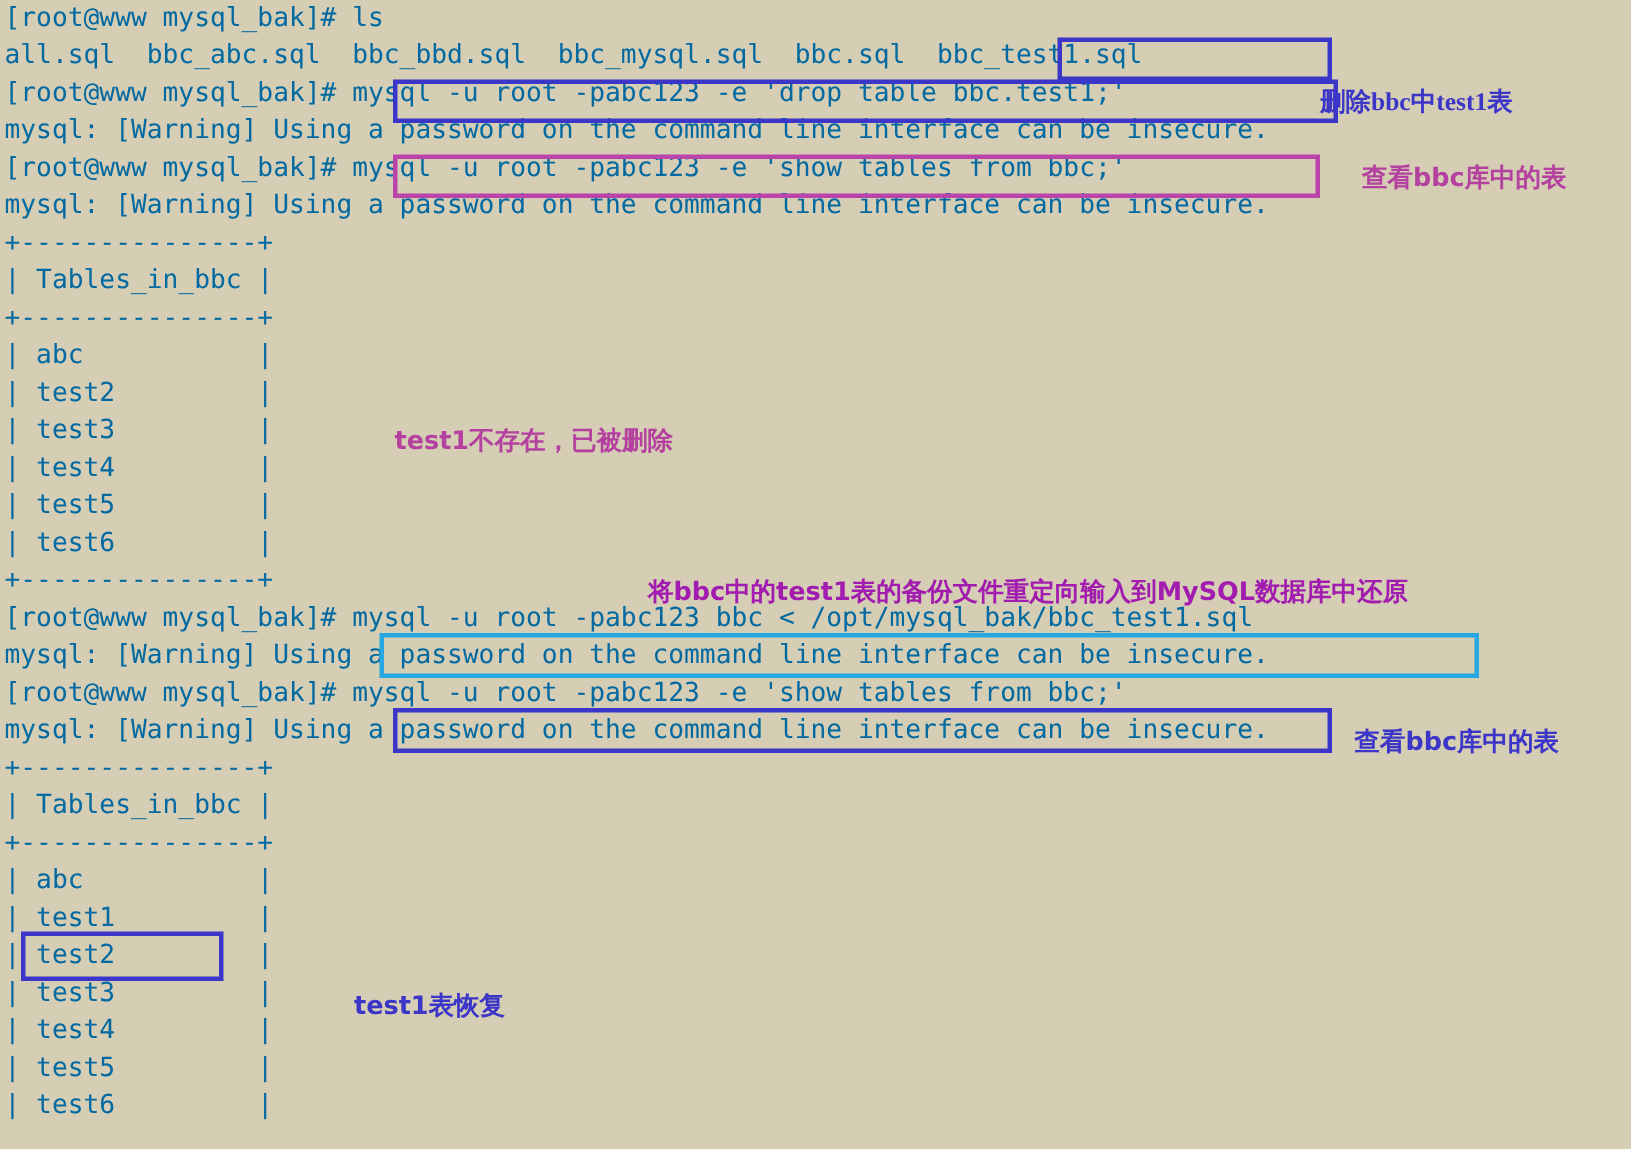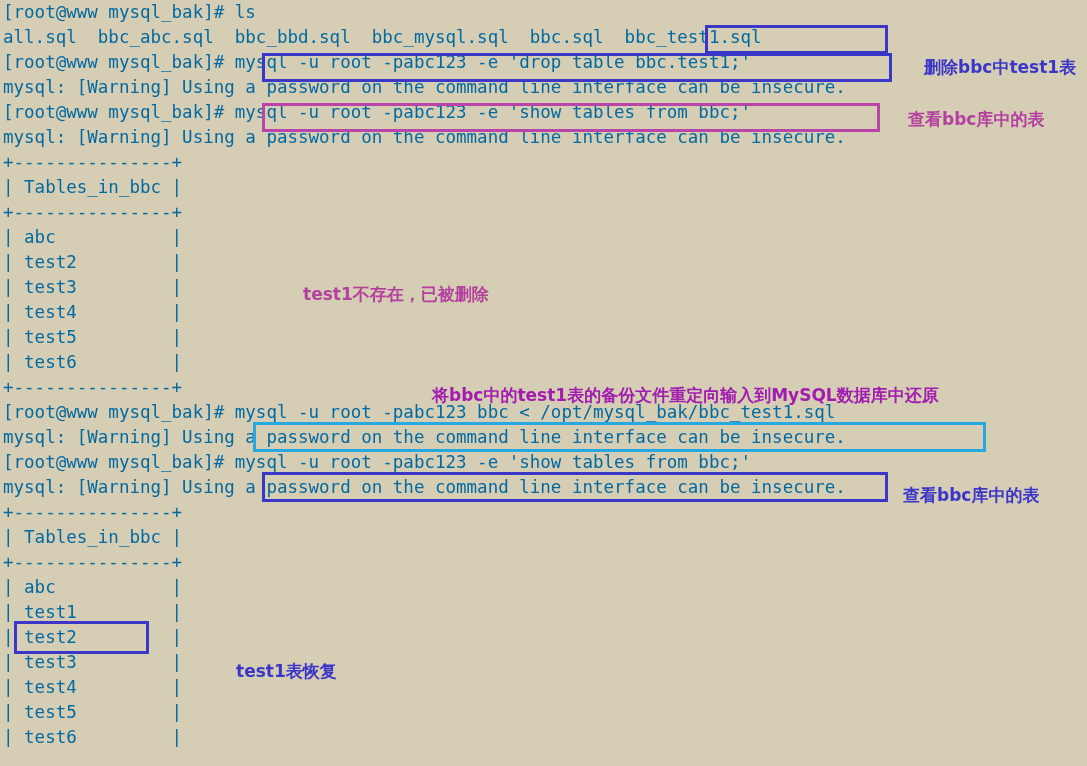--- a/index.html
+++ b/index.html
@@ -91,20 +91,20 @@
     <div class="line">| test6         |</div>
   </div>
 
   <div class="box box-blue" style="left:705px; top:25px;  width:183px; height:29px;"></div>
   <div class="box box-blue" style="left:262px; top:53px;  width:630px; height:29px;"></div>
   <div class="box box-magenta" style="left:262px; top:103px; width:618px; height:29px;"></div>
   <div class="box box-cyan" style="left:253px; top:422px; width:733px; height:30px;"></div>
   <div class="box box-blue" style="left:262px; top:472px; width:626px; height:30px;"></div>
   <div class="box box-blue" style="left:14px;  top:621px; width:135px; height:33px;"></div>
 
-  <div class="anno anno-blue" style="left:924px; top:59px;">删除bbc中test1表</div>
+  <div class="anno anno-blue" style="left:880px; top:59px;font-family:Liberation Serif, serif;">删除bbc中test1表</div>
   <div class="anno anno-magenta" style="left:908px; top:111px;">查看bbc库中的表</div>
-  <div class="anno anno-magenta" style="left:263px; top:286px;margin-left:40px;">test1不存在，已被删除</div>
+  <div class="anno anno-magenta" style="left:263px; top:286px;">test1不存在，已被删除</div>
   <div class="anno anno-cyan" style="left:432px; top:387px;">将bbc中的test1表的备份文件重定向输入到MySQL数据库中还原</div>
   <div class="anno anno-blue" style="left:903px; top:487px;">查看bbc库中的表</div>
   <div class="anno anno-blue" style="left:236px; top:663px;">test1表恢复</div>
 
 </div>
 
 </body></html>

